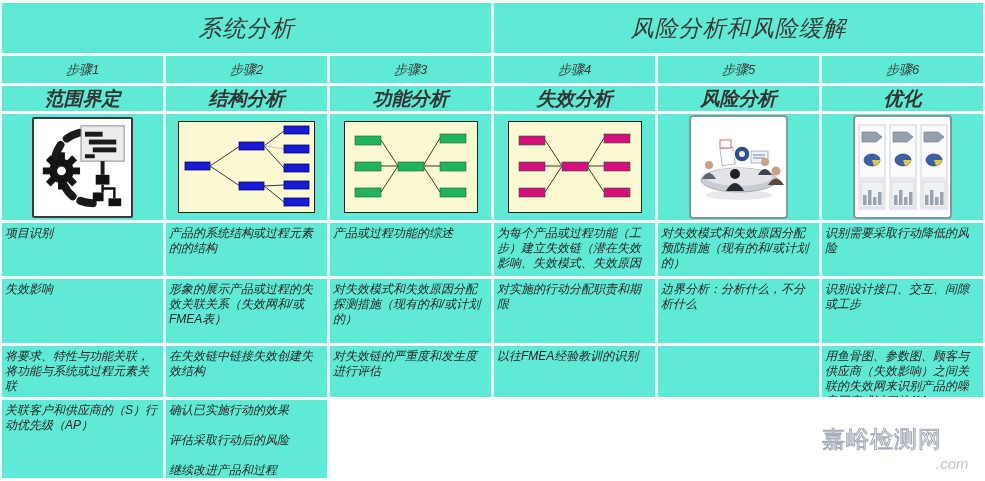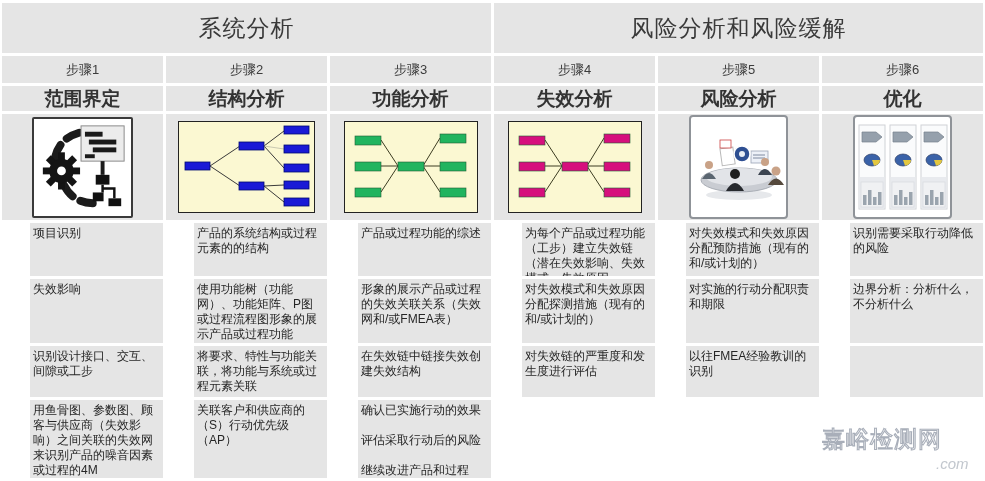--- a/index.html
+++ b/index.html
@@ -7,26 +7,26 @@
   .page{position:relative;width:985px;height:481px;background:#fff;}
   .grid{
     display:grid;
     grid-template-columns:repeat(6,1fr);
     grid-template-rows:50px 27px 25px 106px 53px 64px 51px auto;
     gap:3px;
     padding:3px 2px 0 2px;
     height:478px;
     box-sizing:border-box;
   }
-  .cell{background:#e5e5e5;overflow:hidden;}
+  .cell{background:#5eead4;overflow:hidden;font-style:italic;}
   .title{grid-column:span 3;display:flex;align-items:center;justify-content:center;font-size:23px;color:#3a3a3a;letter-spacing:1px;}
   .stephdr{display:flex;align-items:center;justify-content:center;font-size:13px;color:#3c3c3c;}
   .stepname{display:flex;align-items:center;justify-content:center;font-size:19px;font-weight:bold;color:#333;}
   .imgcell{display:flex;align-items:center;justify-content:center;}
-  .body{font-size:12px;line-height:1.26;padding:3px 4px 2px 3px;white-space:pre-line;color:#262626;margin-left:28px;}
+  .body{font-size:12px;line-height:1.26;padding:3px 4px 2px 3px;white-space:pre-line;color:#262626;}
   .ibox{display:flex;align-items:center;justify-content:center;box-sizing:border-box;}
   .ib-white1{width:101px;height:101px;background:#fff;border:2.5px solid #3a3a3a;border-radius:2px;}
   .ib-yellow{background:#fbf8d2;border:1.2px solid #222;}
   .ib-tree{width:137px;height:92px;}
   .ib-net{width:134px;height:92px;}
   .ib-white2{width:99px;height:104px;background:#fff;border:2px solid #8f9398;border-radius:4px;}
   .white-patch{position:absolute;left:530px;top:426px;width:116px;height:28px;background:#ffffff;opacity:0.88;}
   .wm-text{position:absolute;left:822px;top:424px;font-size:23px;font-weight:normal;letter-spacing:1px;color:rgba(255,255,255,0.15);-webkit-text-stroke:1.1px #a8aeb9;white-space:nowrap;}
   .wm-com{position:absolute;left:936px;top:455px;font-size:15px;font-style:italic;color:#c2c7ce;}
 </style>
@@ -177,21 +177,20 @@
     </div>
 
     <div class="cell body">项目识别</div>
     <div class="cell body">产品的系统结构或过程元素的的结构</div>
     <div class="cell body">产品或过程功能的综述</div>
     <div class="cell body">为每个产品或过程功能（工步）建立失效链（潜在失效影响、失效模式、失效原因</div>
     <div class="cell body">对失效模式和失效原因分配预防措施（现有的和/或计划的）</div>
     <div class="cell body">识别需要采取行动降低的风险</div>
 
     <div class="cell body">失效影响</div>
-    <div class="cell body">使用功能树（功能网）、功能矩阵、P图或过程流程图形象的展示产品或过程功能</div>
     <div class="cell body">形象的展示产品或过程的失效关联关系（失效网和/或FMEA表）</div>
     <div class="cell body">对失效模式和失效原因分配探测措施（现有的和/或计划的）</div>
     <div class="cell body">对实施的行动分配职责和期限</div>
 
     <div class="cell body">边界分析：分析什么，不分析什么</div>
     <div class="cell body">识别设计接口、交互、间隙或工步</div>
     <div class="cell body">将要求、特性与功能关联，将功能与系统或过程元素关联</div>
     <div class="cell body">在失效链中链接失效创建失效结构</div>
     <div class="cell body">对失效链的严重度和发生度进行评估</div>
 

